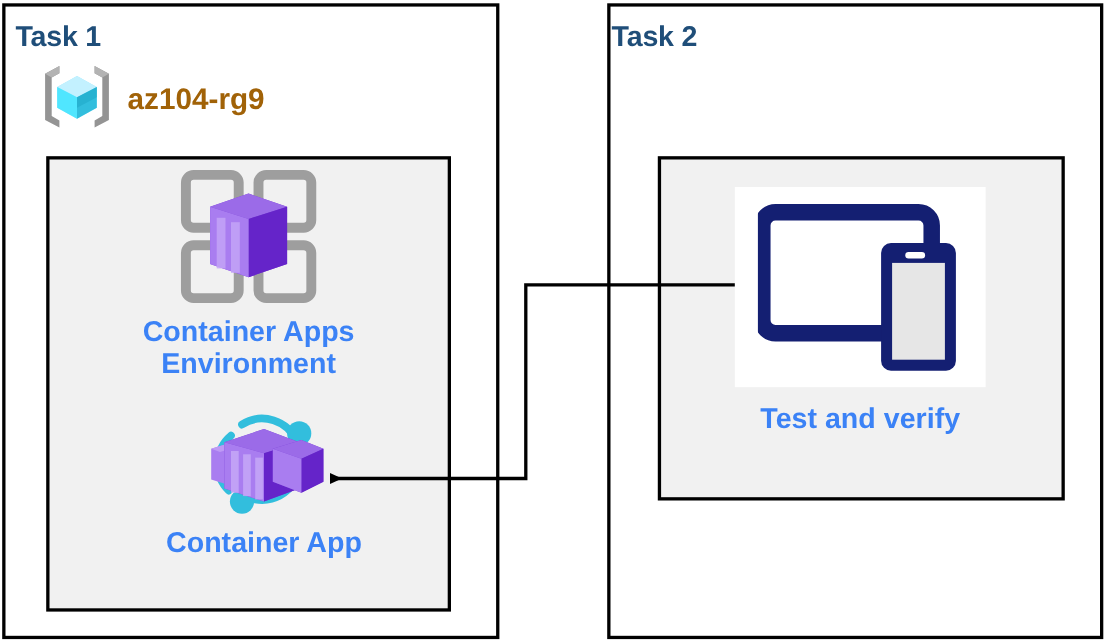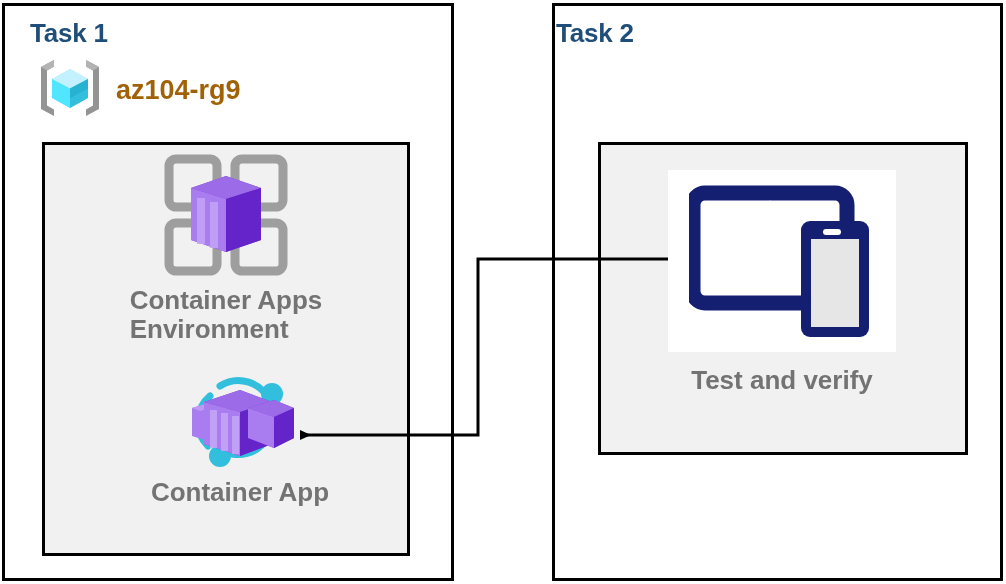--- a/index.html
+++ b/index.html
@@ -30,21 +30,21 @@
   #task2-panel { left: 552px; top: 3px; width: 451px; height: 578px; }
 
   .task-title {
     position: absolute;
     font-size: 26px;
     font-weight: bold;
     color: #1F4E79;
     letter-spacing: -0.2px;
     white-space: nowrap;
   }
-  #task1-title { left: 30px;  top: 18px; }
+  #task1-title { left: 14px;  top: 18px; }
   #task2-title { left: 556px; top: 18px; text-align: center; }
 
   
   #rg-row {
     position: absolute;
     left: 36px;
     top: 57px;
     display: flex;
     align-items: center;
     gap: 12px;
@@ -69,22 +69,22 @@
   
   .node {
     position: absolute;
     display: flex;
     flex-direction: column;
     align-items: center;
   }
   .node-label {
     font-size: 26px;
     font-weight: bold;
-    color: #737373;
-    text-align: left;
+    color: #3b82f6;
+    text-align: center;
     line-height: 1.13;
     white-space: pre-line;
   }
 
   #cae-node { left: 42px;  top: 152px; width: 368px; }
   #cae-node .node-label { margin-top: 4px; }
 
   #capp-node { left: 42px;  top: 372px; width: 396px; }
   #capp-node .node-label { margin-top: 6px; }
 

